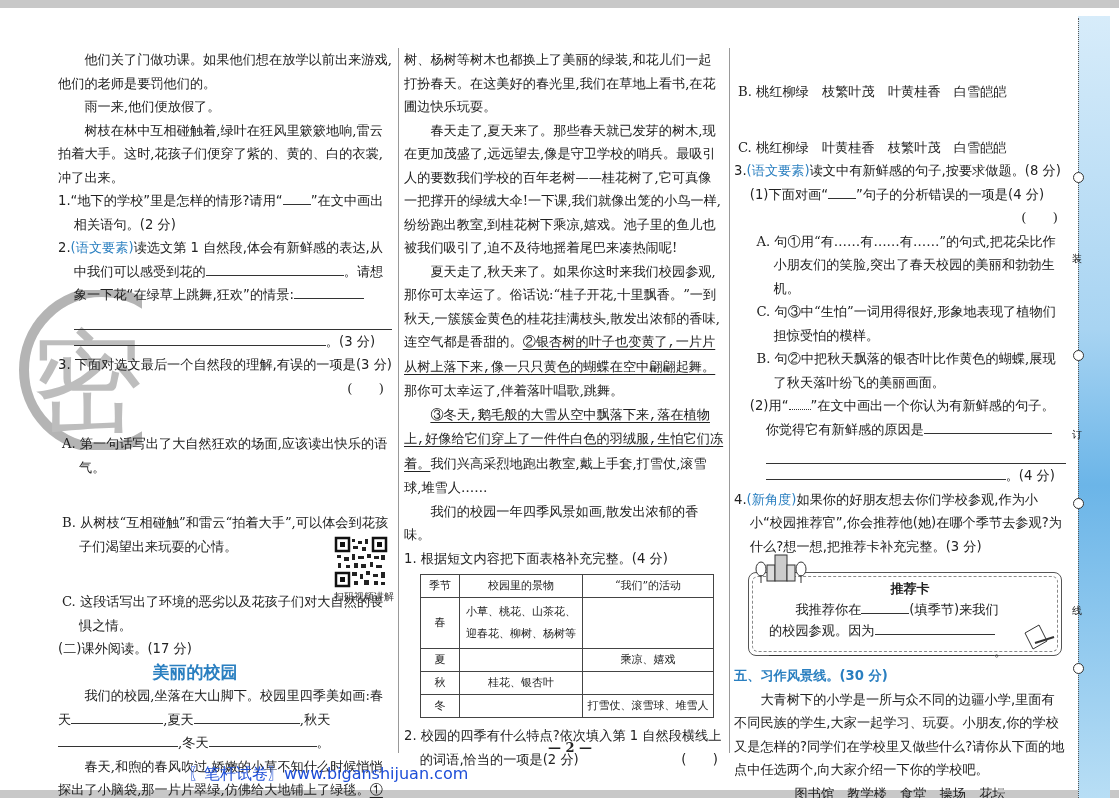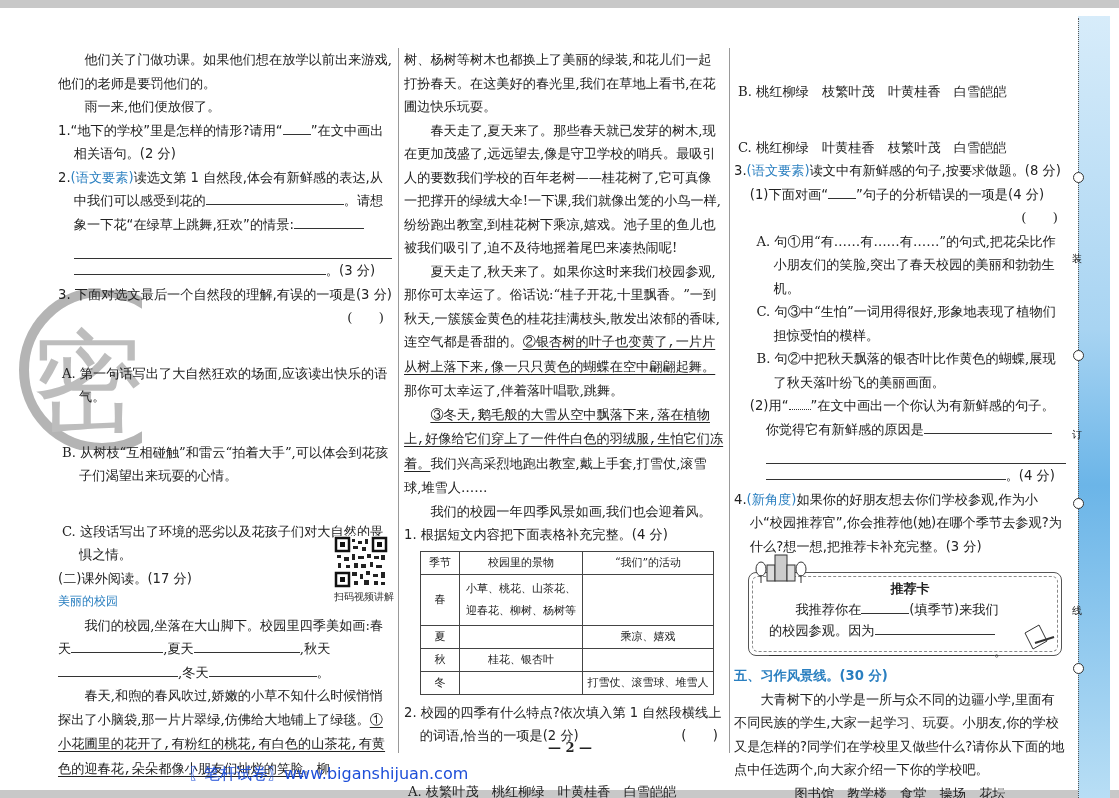--- a/index.html
+++ b/index.html
@@ -10,21 +10,21 @@
   .col2 { left:404px; width:320px; }
   .col3 { left:734px; width:332px; }
   .divider { position:absolute; width:1px; background:#999; }
   p { margin:0; }
   .ind { text-indent:2em; }
   .hang { padding-left:1.2em; text-indent:-1.2em; }
   .opt { padding-left:1.6em; text-indent:-1.3em;margin-top:32px; }
   .opt2 { padding-left:3.0em; text-indent:-1.3em; }
   .sub { padding-left:1.2em; }
   .blue { color:#2a7fc0; }
-  .title-blue { color:#2a7fc0; font-family:"DejaVu Sans","Liberation Sans",sans-serif; font-weight:normal; font-size:12px; }
+  .title-blue { color:#2a7fc0; text-align:center; font-family:"DejaVu Sans","Liberation Sans",sans-serif; font-weight:bold; font-size:17px; }
   .sans { font-family:"DejaVu Sans","Liberation Sans",sans-serif; }
   .ul { text-decoration:underline; text-underline-offset:3px;font-family:Liberation Mono, monospace; }
   .blank { display:inline-block; border-bottom:1px solid #333; height:14px; vertical-align:baseline; }
   .line { border-bottom:1px solid #333; height:22px; }
   .paren { text-align:right; padding-right:8px; }
   table.season { border-collapse:collapse; margin:4px 0 6px 16px; font-size:11px; line-height:22px; }
   table.season td, table.season th { border:1px solid #444; text-align:center; font-weight:normal; padding:0 4px; }
   .card { position:relative; margin:14px 4px 8px 14px; border:1.5px solid #555; border-radius:8px; padding:6px 10px 8px 20px; height:68px; }
   .card-inner { position:absolute; inset:3px; border:1px dashed #888; border-radius:6px; }
   .card-title { text-align:center; font-weight:bold; font-size:13px; line-height:20px; }
@@ -47,20 +47,21 @@
 <div class="page">
 
   <svg class="stamp" viewBox="0 0 130 160">
     <circle cx="90" cy="80" r="78" fill="none" stroke="#777" stroke-width="10"></circle>
     <text x="20" y="130" font-size="110" fill="#888" font-family="DejaVu Sans, sans-serif">密</text>
   </svg>
 
   <div class="col col1">
     <p class="ind">他们关了门做功课。如果他们想在放学以前出来游戏,他们的老师是要罚他们的。</p>
     <p class="ind">雨一来,他们便放假了。</p>
+    <p class="ind">树枝在林中互相碰触着,绿叶在狂风里簌簌地响,雷云拍着大手。这时,花孩子们便穿了紫的、黄的、白的衣裳,冲了出来。</p>
     <p class="hang sans"><span>1.“地下的学校”里是怎样的情形?请用“</span><span class="blank" style="width:28px"></span><span>”在文中画出相关语句。(2 分)</span></p>
     <p class="hang sans">2.<span class="blue">(语文要素)</span><span>读选文第 1 自然段,体会有新鲜感的表达,从中我们可以感受到花的</span><span class="blank" style="width:138px"></span><span>。请想象一下花“在绿草上跳舞,狂欢”的情景:</span><span class="blank" style="width:70px"></span></p>
     <div class="line" style="margin-left:1.2em"></div>
     <p class="sans" style="margin-left:1.2em"><span class="blank" style="width:252px"></span><span>。(3 分)</span></p>
     <p class="hang sans">3. 下面对选文最后一个自然段的理解,有误的一项是(3 分)</p>
     <p class="paren">(　　)</p>
     <p class="opt">A. 第一句话写出了大自然狂欢的场面,应该读出快乐的语气。</p>
     <p class="opt">B. 从树枝“互相碰触”和雷云“拍着大手”,可以体会到花孩子们渴望出来玩耍的心情。</p>
     <p class="opt">C. 这段话写出了环境的恶劣以及花孩子们对大自然的畏惧之情。</p>
     <p class="sans">(二)课外阅读。(17 分)</p>
@@ -111,21 +112,21 @@
   </div>
   <div class="qr-label">扫码视频讲解</div>
 
   <div class="divider" style="left:398px; top:40px; height:705px;"></div>
 
   <div class="col col2">
     <p>树、杨树等树木也都换上了美丽的绿装,和花儿们一起打扮春天。在这美好的春光里,我们在草地上看书,在花圃边快乐玩耍。</p>
     <p class="ind">春天走了,夏天来了。那些春天就已发芽的树木,现在更加茂盛了,远远望去,像是守卫学校的哨兵。最吸引人的要数我们学校的百年老树——桂花树了,它可真像一把撑开的绿绒大伞!一下课,我们就像出笼的小鸟一样,纷纷跑出教室,到桂花树下乘凉,嬉戏。池子里的鱼儿也被我们吸引了,迫不及待地摇着尾巴来凑热闹呢!</p>
     <p class="ind"><span>夏天走了,秋天来了。如果你这时来我们校园参观,那你可太幸运了。俗话说:“桂子开花,十里飘香。”一到秋天,一簇簇金黄色的桂花挂满枝头,散发出浓郁的香味,连空气都是香甜的。</span><span class="ul">②银杏树的叶子也变黄了,一片片从树上落下来,像一只只黄色的蝴蝶在空中翩翩起舞。</span><span>那你可太幸运了,伴着落叶唱歌,跳舞。</span></p>
     <p class="ind"><span class="ul">③冬天,鹅毛般的大雪从空中飘落下来,落在植物上,好像给它们穿上了一件件白色的羽绒服,生怕它们冻着。</span><span>我们兴高采烈地跑出教室,戴上手套,打雪仗,滚雪球,堆雪人……</span></p>
-    <p class="ind">我们的校园一年四季风景如画,我们也会迎着风。</p>
+    <p class="ind">我们的校园一年四季风景如画,散发出浓郁的香味。</p>
     <p class="sans">1. 根据短文内容把下面表格补充完整。(4 分)</p>
     <table class="season">
       <tbody>
           <tr>
         <th style="width:30px">季节</th>
         <th style="width:114px">校园里的景物</th>
         <th style="width:122px">“我们”的活动</th>
       </tr>
       <tr>
         <td>春</td>

